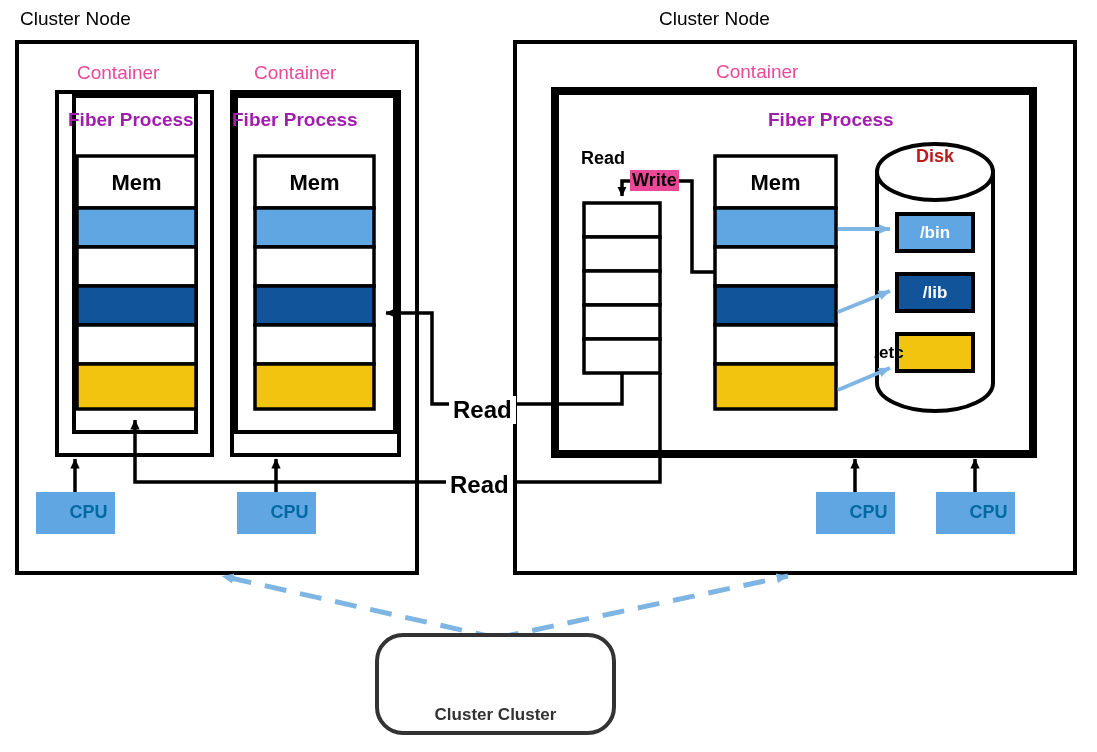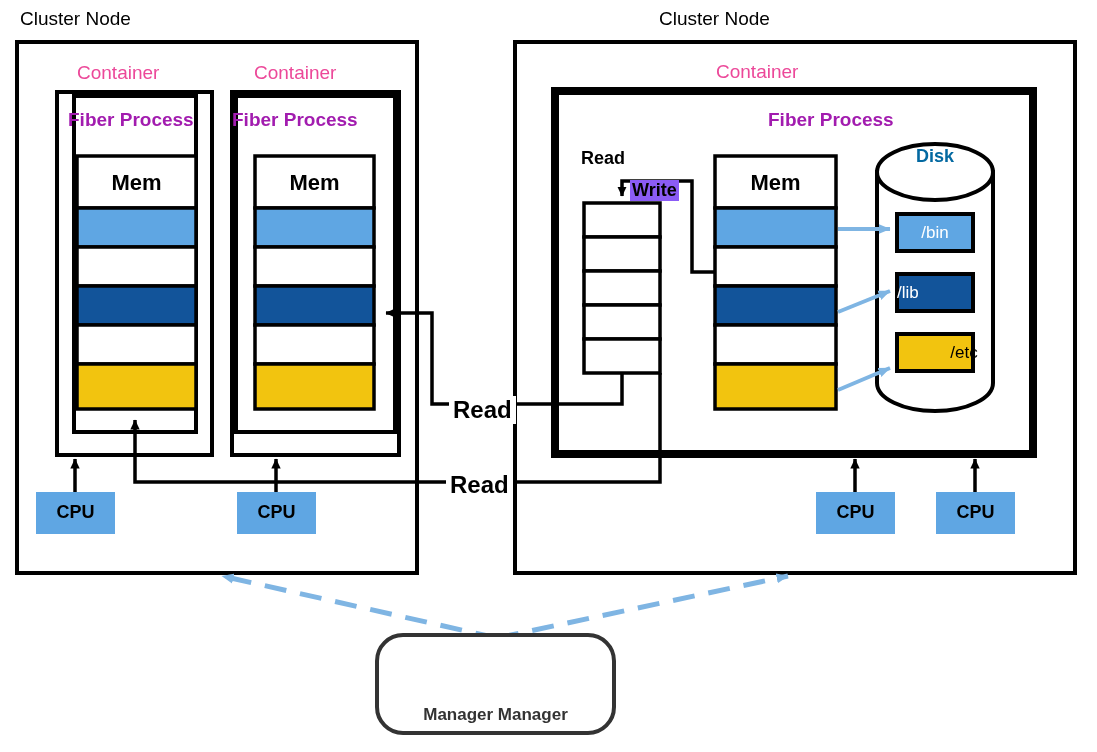--- a/index.html
+++ b/index.html
@@ -8,23 +8,23 @@
   #stage{position:absolute;left:0;top:0;width:1097px;height:752px;}
   svg#diagram{position:absolute;left:0;top:0;width:1097px;height:752px;}
   .lbl{position:absolute;white-space:pre;}
   .node-title{font-size:19px;color:#000;}
   .container-title{font-size:19px;color:#ec4899;margin-left:20px;}
   .fiber-title{font-size:19px;font-weight:bold;color:#a21caf;}
   .mem-title{font-size:22px;font-weight:bold;color:#000;}
   .queue-title{font-size:18px;font-weight:bold;color:#000;}
   .write-title{font-size:18px;font-weight:bold;color:#000;}
   .read-title{font-size:24px;font-weight:bold;color:#000;}
-  .disk-title{font-size:18px;font-weight:bold;color:#0369a1;}
-  .part-label{font-size:17px;font-weight:normal;}
-  .cpu-label{font-size:18px;font-weight:bold;color:#000000;}
+  .disk-title{font-size:18px;font-weight:bold;color:#b91c1c;}
+  .part-label{font-size:17px;font-weight:bold;}
+  .cpu-label{font-size:18px;font-weight:bold;color:#0369a1;margin-left:13px;}
   .cm-label{font-size:17px;font-weight:bold;color:#333333;text-align:center;line-height:22px;}
 </style>
 </head>
 <body>
 
 <div id="stage">
 
   <svg id="diagram" viewBox="0 0 1097 752">
     <defs>
       <marker id="arrowBlack" markerWidth="11" markerHeight="11" refX="9.5" refY="5.5" orient="auto" markerUnits="userSpaceOnUse">
@@ -126,34 +126,34 @@
 
   <div class="lbl fiber-title" style="left:68px;top:109px;">Fiber Process</div>
   <div class="lbl fiber-title" style="left:232px;top:109px;">Fiber Process</div>
   <div class="lbl fiber-title" style="left:768px;top:109px;">Fiber Process</div>
 
   <div class="lbl mem-title" style="left:77px;top:170px;width:119px;text-align:center;">Mem</div>
   <div class="lbl mem-title" style="left:255px;top:170px;width:119px;text-align:center;">Mem</div>
   <div class="lbl mem-title" style="left:715px;top:170px;width:121px;text-align:center;">Mem</div>
 
   <div class="lbl queue-title" style="left:581px;top:148px;">Read</div>
-  <div class="lbl write-title" style="left:630px;top:180px;background:#8b5cf6;padding:0 2px;">Write</div>
+  <div class="lbl write-title" style="left:630px;top:170px;background:#ec4899;padding:0 2px;">Write</div>
 
   <div class="lbl read-title" style="left:449px;top:396px;background:#fff;padding:0 4px;">Read</div>
   <div class="lbl read-title" style="left:446px;top:471px;background:#fff;padding:0 4px;">Read</div>
 
   <div class="lbl disk-title" style="left:877px;top:146px;width:116px;text-align:center;">Disk</div>
 
   <div class="lbl part-label" style="left:897px;top:223px;width:76px;text-align:center;color:#ffffff;">/bin</div>
-  <div class="lbl part-label" style="left:897px;top:283px;width:76px;color:#ffffff;">/lib</div>
-  <div class="lbl part-label" style="left:926px;top:343px;width:76px;text-align:center;color:#000000;">/etc</div>
+  <div class="lbl part-label" style="left:897px;top:283px;width:76px;text-align:center;color:#ffffff;">/lib</div>
+  <div class="lbl part-label" style="left:851px;top:343px;width:76px;text-align:center;color:#000000;">/etc</div>
 
   <div class="lbl cpu-label" style="left:36px;top:502px;width:79px;text-align:center;">CPU</div>
   <div class="lbl cpu-label" style="left:237px;top:502px;width:79px;text-align:center;">CPU</div>
   <div class="lbl cpu-label" style="left:816px;top:502px;width:79px;text-align:center;">CPU</div>
   <div class="lbl cpu-label" style="left:936px;top:502px;width:79px;text-align:center;">CPU</div>
 
   <div class="lbl cm-label" style="left:377px;top:660px;width:237px;">
-    <div>Manager Manager</div>
+    <div>Cluster Cluster</div>
     
   </div>
 
 </div>
 
 </body></html>

